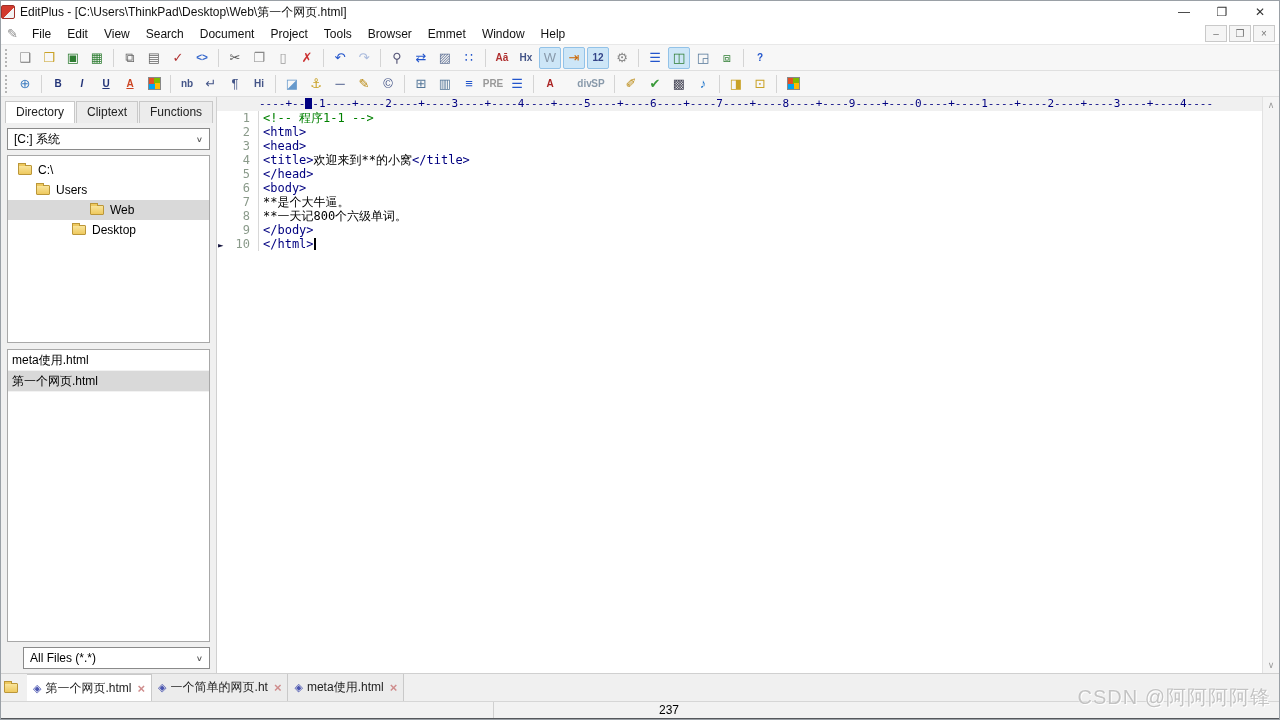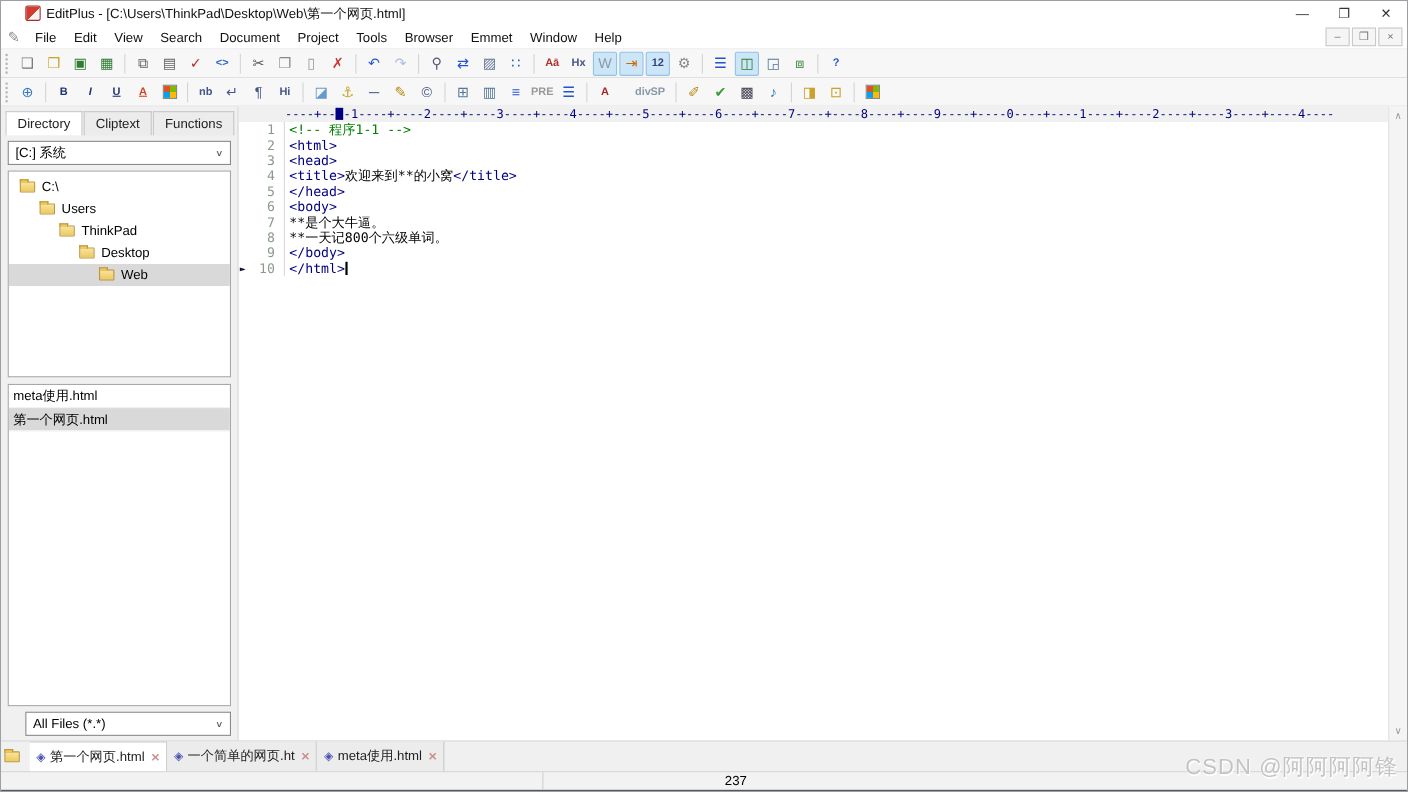--- a/index.html
+++ b/index.html
@@ -3,21 +3,21 @@
 <meta charset="utf-8">
 <style>
   * { margin:0; padding:0; box-sizing:border-box; }
   html,body { width:1280px; height:720px; overflow:hidden; }
   body {
     font-family:"Liberation Sans","DejaVu Sans",sans-serif;
     font-size:12px; color:#000; background:#fff; position:relative;
     border:1px solid #9aa0a6;
   }
   
-  .titlebar { height:22px; background:#fff; display:flex; align-items:center; padding-left:22px; }
+  .titlebar { height:22px; background:#fff; display:flex; align-items:center; padding-left:0; }
   .app-icon { width:14px; height:14px; margin-right:5px; border-radius:2px;
     background:linear-gradient(135deg,#d23b2e 0 55%,#f3f3f3 55% 100%); border:1px solid #a03028; }
   .title-text { flex:1; font-size:12px; color:#111; }
   .win-btns { display:flex; }
   .win-btn { width:38px; height:22px; display:flex; align-items:center; justify-content:center;
     color:#333; font-size:12px; }
   
   .menubar { height:22px; background:#fff; display:flex; align-items:center; padding-left:4px;
     border-bottom:1px solid #e8e8e8; }
   .doc-icon { color:#8a8a8a; font-size:13px; margin:0 6px 0 2px; }
@@ -349,31 +349,27 @@
     </div>
     <div class="panel tree-panel">
         <div class="tree-item" style="padding-left: 10px;">
           <div class="folder"></div>
           <span>C:\</span>
         </div>
         <div class="tree-item" style="padding-left: 28px;">
           <div class="folder"></div>
           <span>Users</span>
         </div>
-        <div class="tree-item" style="padding-left: 46px;">
+        <div class="tree-item selected" style="padding-left: 82px;">
           <div class="folder"></div>
-          <span>ThinkPad</span>
+          <span>Web</span>
         </div>
         <div class="tree-item" style="padding-left: 64px;">
           <div class="folder"></div>
           <span>Desktop</span>
-        </div>
-        <div class="tree-item selected" style="padding-left: 82px;">
-          <div class="folder"></div>
-          <span>Web</span>
         </div>
       </div>
     <div class="panel file-panel">
         <div class="file-item">
           <span>meta使用.html</span>
         </div>
         <div class="file-item selected">
           <span>第一个网页.html</span>
         </div>
       </div>

